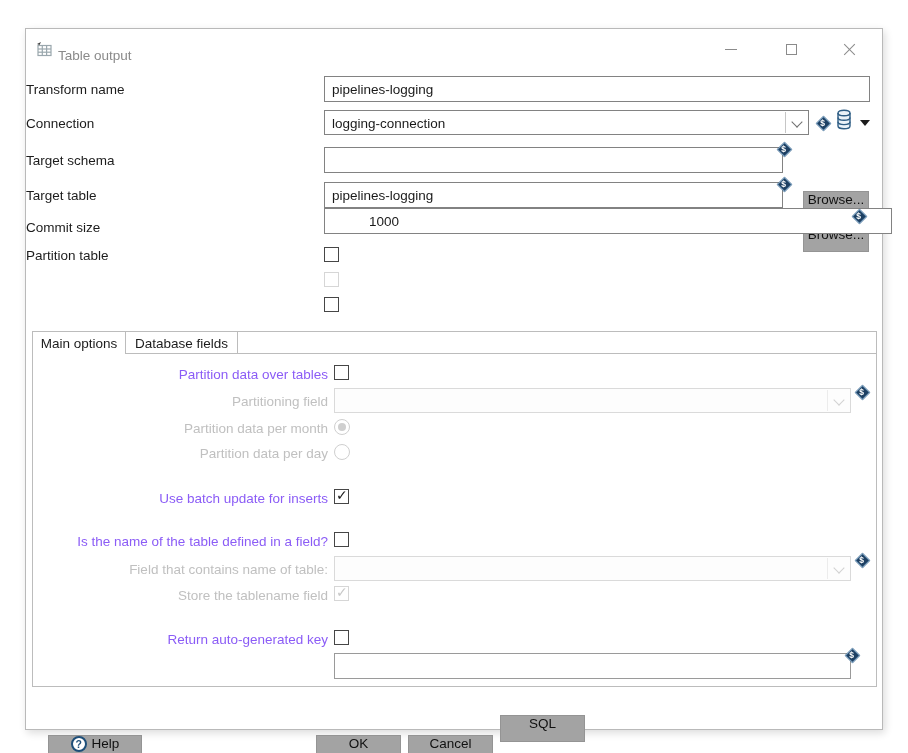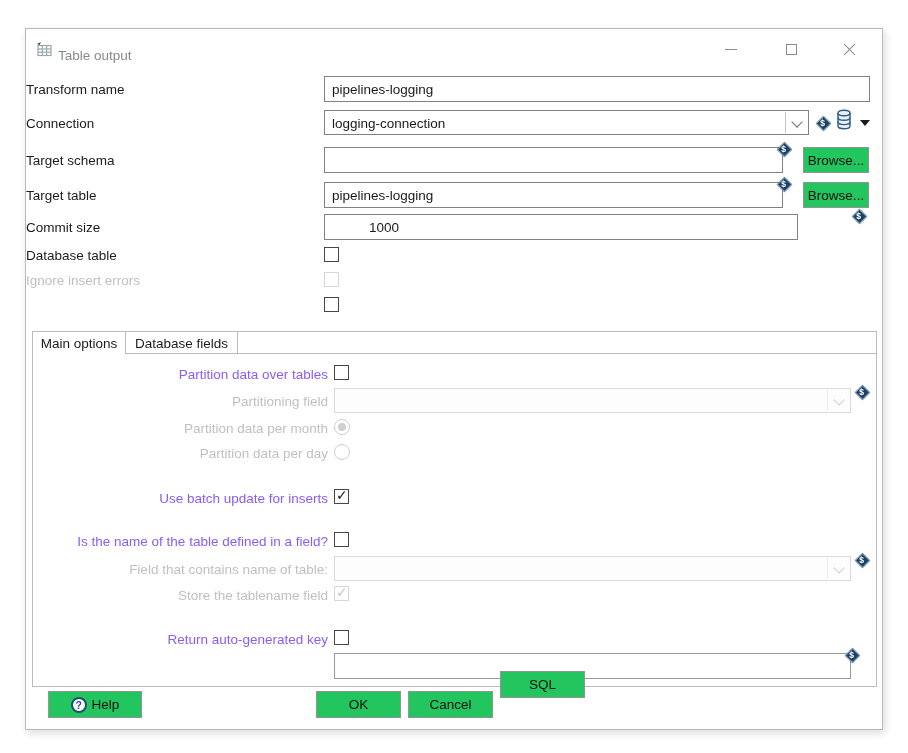--- a/index.html
+++ b/index.html
@@ -61,23 +61,23 @@
   .vicon { position:absolute; width:15px; height:15px; }
   .vicon::before { content:""; position:absolute; left:2.5px; top:2.5px; width:9px; height:9px;
     background:#1d4063; border:1px solid #7fa3c2; transform:rotate(45deg); }
   .vicon::after { content:"$"; position:absolute; inset:0; display:flex; align-items:center;
     justify-content:center; color:#ffffff; font-size:8.5px; font-weight:bold; }
 
   .tri { position:absolute; width:0; height:0; border-left:5px solid transparent;
     border-right:5px solid transparent; border-top:6px solid #1c1c1c; }
 
   
-  .btn { position:absolute; height:27px; background:#22c55e; border:1px solid #949494;
-    display:flex; align-items:center; justify-content:center; gap:5px;
-    font-size:13.5px; color:#111; cursor:default; }
+  .btn { position:absolute; height:27px; background:#a3a3a3; border:1px solid #949494;
+    display:flex; align-items:flex-start; justify-content:center; gap:5px;
+    font-size:13.5px; color:#111; cursor:default;margin-top:44px; }
   .help-q { display:inline-block; width:16px; height:16px; border:2px solid #1d4e79;
     border-radius:50%; position:relative; background:#fff; }
   .help-q::after { content:"?"; position:absolute; inset:0; display:flex; align-items:center;
     justify-content:center; font-size:10.5px; font-weight:bold; color:#1d4e79; }
 
   
   .tabfolder { position:absolute; left:6px; top:302px; width:845px; height:356px;
     border:1px solid #bcbcbc; background:#fff; }
   .tab-underline { position:absolute; left:99px; top:324px; width:752px; height:0;
     border-top:1px solid #bcbcbc; }
@@ -141,27 +141,26 @@
   </div>
 
   <span class="lbl" style="top:158px">Target table</span>
   <input class="txt" style="left: 298px; top: 153px; width: 459px;" value="pipelines-logging">
   <span class="vicon" style="left:750px; top:147px"></span>
   <div class="btn" style="left:777px; top:153px; width:66px; height:26px">
     <span>Browse...</span>
   </div>
 
   <span class="lbl" style="top:190px">Commit size</span>
-  <input class="txt" style="left: 298px; top: 185px; width: 474px; padding-left: 44px;" value="1000">
+  <input class="txt" style="left: 298px; top: 179px; width: 568px; padding-left: 44px;" value="1000">
   <span class="vicon" style="left:825px; top:179px"></span>
 
-  <span class="lbl" style="top:218px">Database table</span>
+  <span class="lbl" style="top:218px">Partition table</span>
   <span class="cb" style="left:298px; top:218px"></span>
 
-  <span class="lbl disabled" style="top:243px">Ignore insert errors</span>
   <span class="cb disabled" style="left:298px; top:243px"></span>
 
   <span class="cb" style="left:298px; top:268px"></span>
 
   <div class="tabfolder"></div>
   <div class="tab active" style="left:7px; width:92px">
     <span>Main options</span>
   </div>
   <div class="tab" style="left:100px; width:111px">
     <span>Database fields</span>

